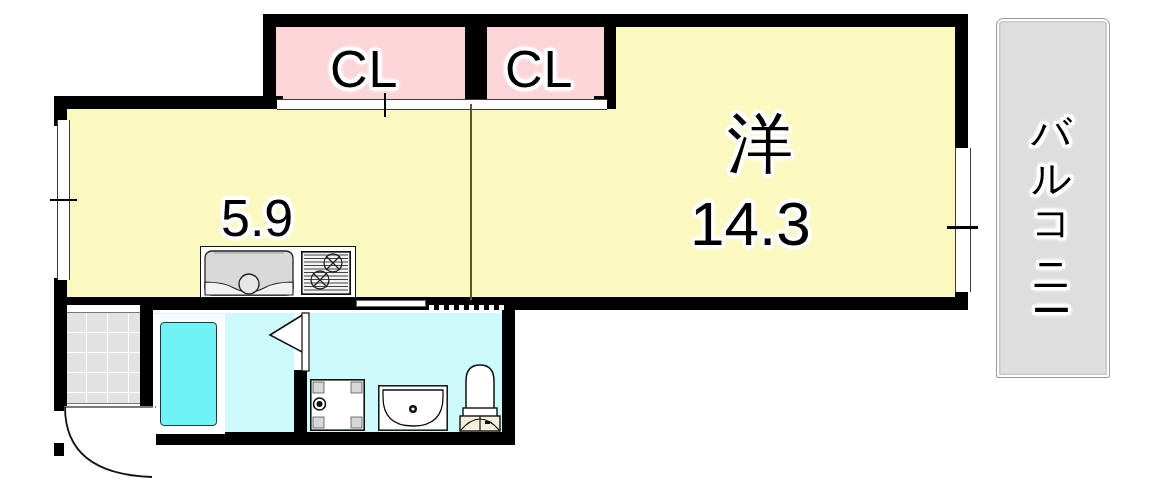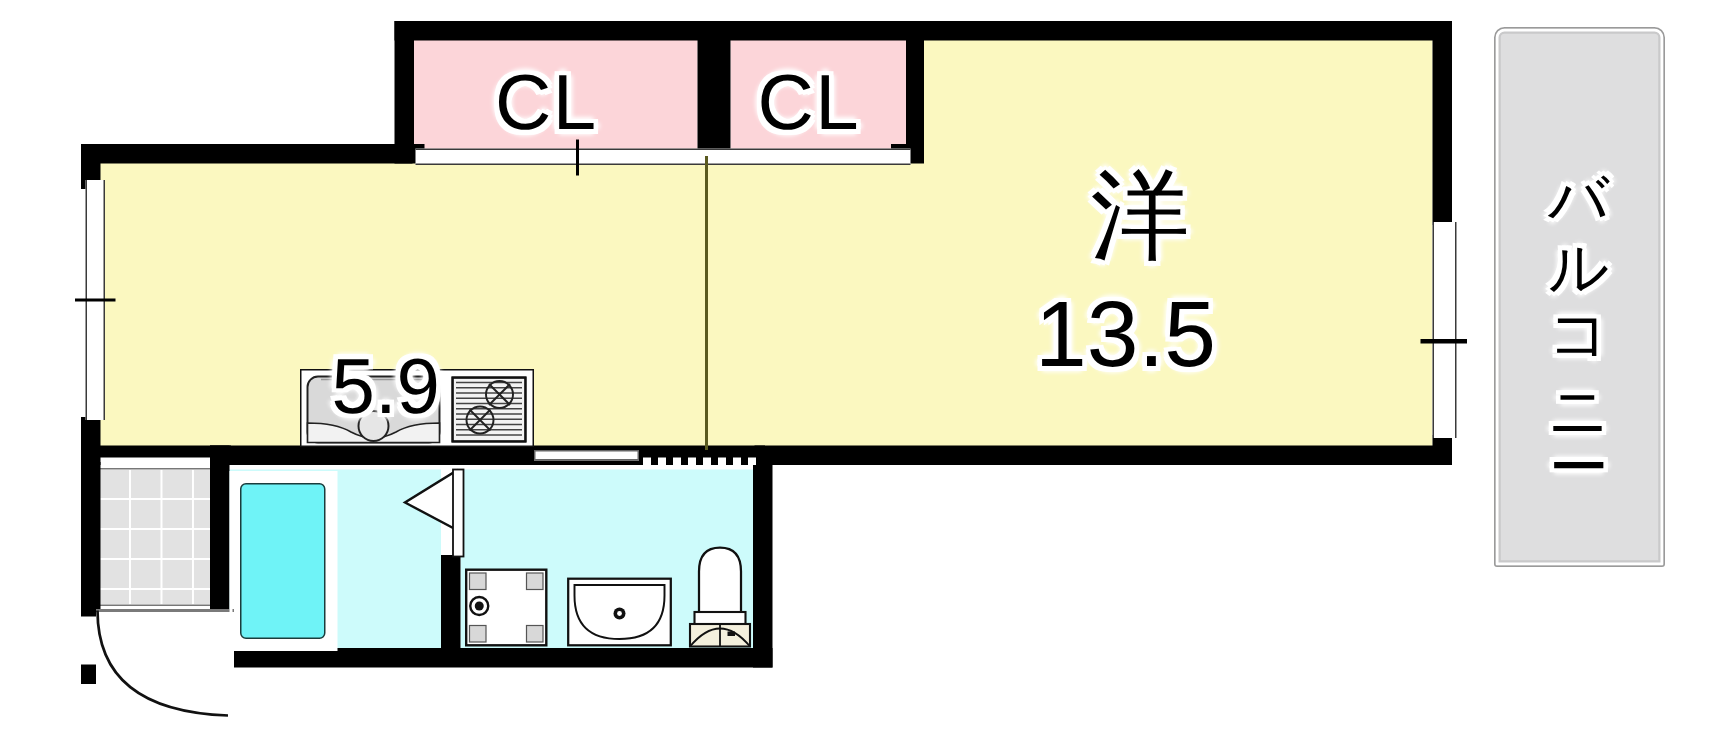--- a/index.html
+++ b/index.html
@@ -245,20 +245,20 @@
     <rect x="0" y="0" width="92" height="72" fill="#ffffff" stroke="none"></rect>
     <line x1="0" y1="1" x2="92" y2="1" stroke="#7a7a7a" stroke-width="2"></line>
     <path d="M1 1 Q1 68 88 71" fill="none" stroke="#111" stroke-width="1.8"></path>
     <line x1="90" y1="0" x2="90" y2="71" stroke="#ffffff" stroke-width="2"></line>
   </svg>
 
   <div class="label label-cl" style="left:330px; top:43px;">CL</div>
 
   <div class="label label-cl" style="left:505px; top:43px;">CL</div>
 
-  <div class="label label-num" style="left:221px; top:192px;margin-top:40px;">5.9</div>
+  <div class="label label-num" style="left:221px; top:192px;">5.9</div>
 
   <div class="label label-yo" style="left:727px; top:110px;">洋</div>
-  <div class="label label-yonum" style="left:690px; top:193px;">13.5</div>
+  <div class="label label-yonum" style="left:690px; top:193px;">14.3</div>
 
   <div class="label label-balcony" style="left:1032px; top:88px;">バルコニー</div>
 
 </div>
 
 </body></html>

